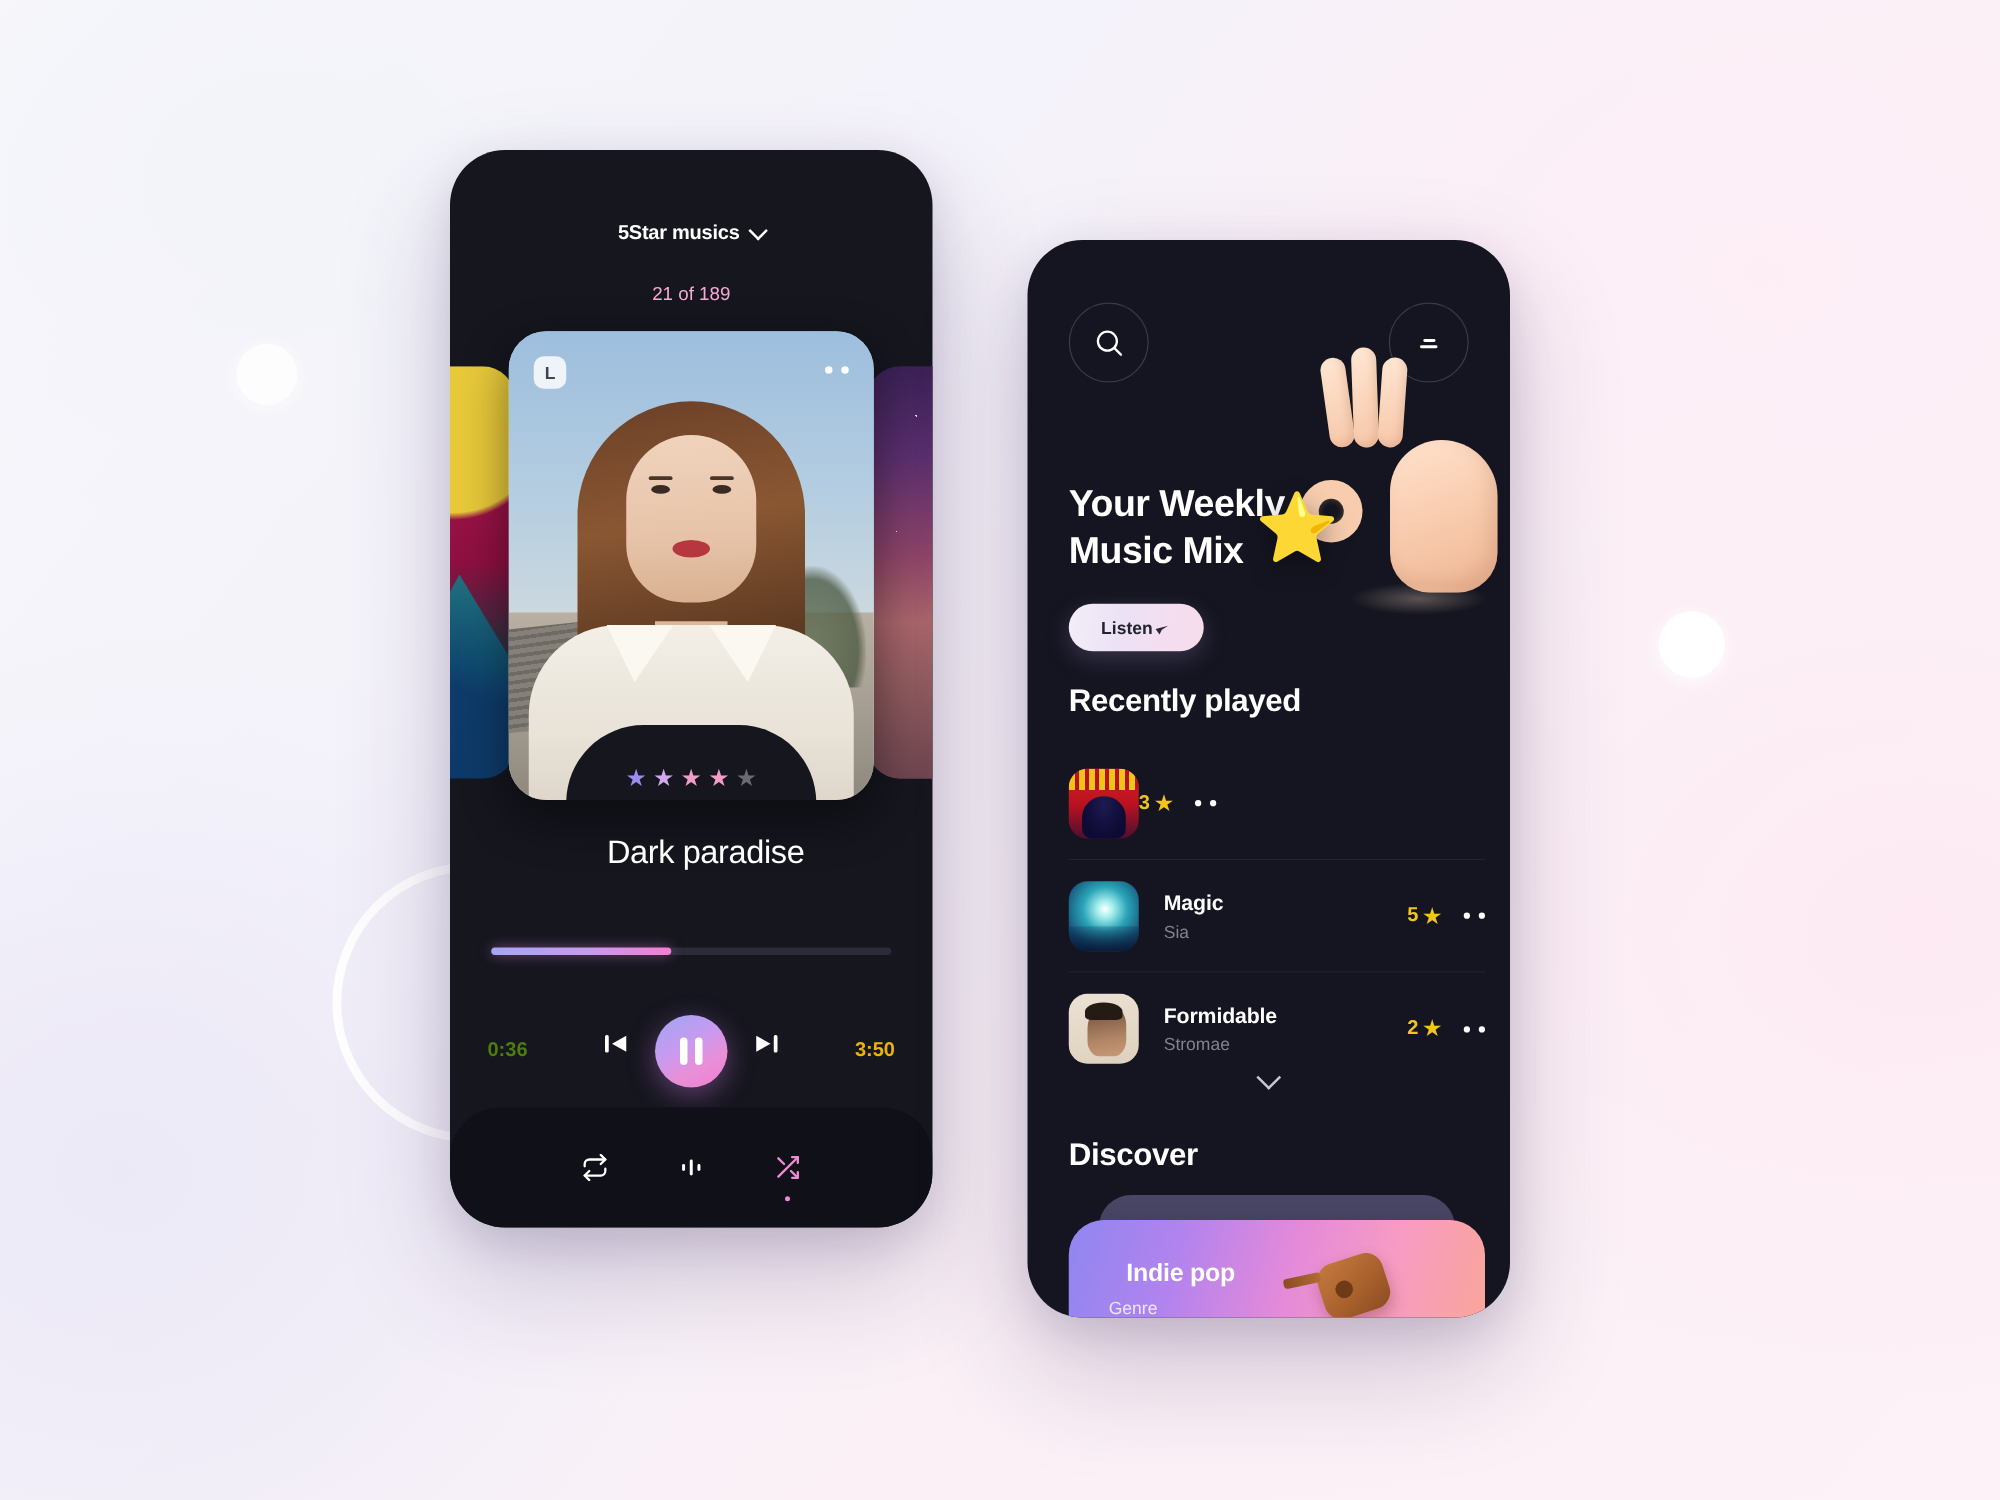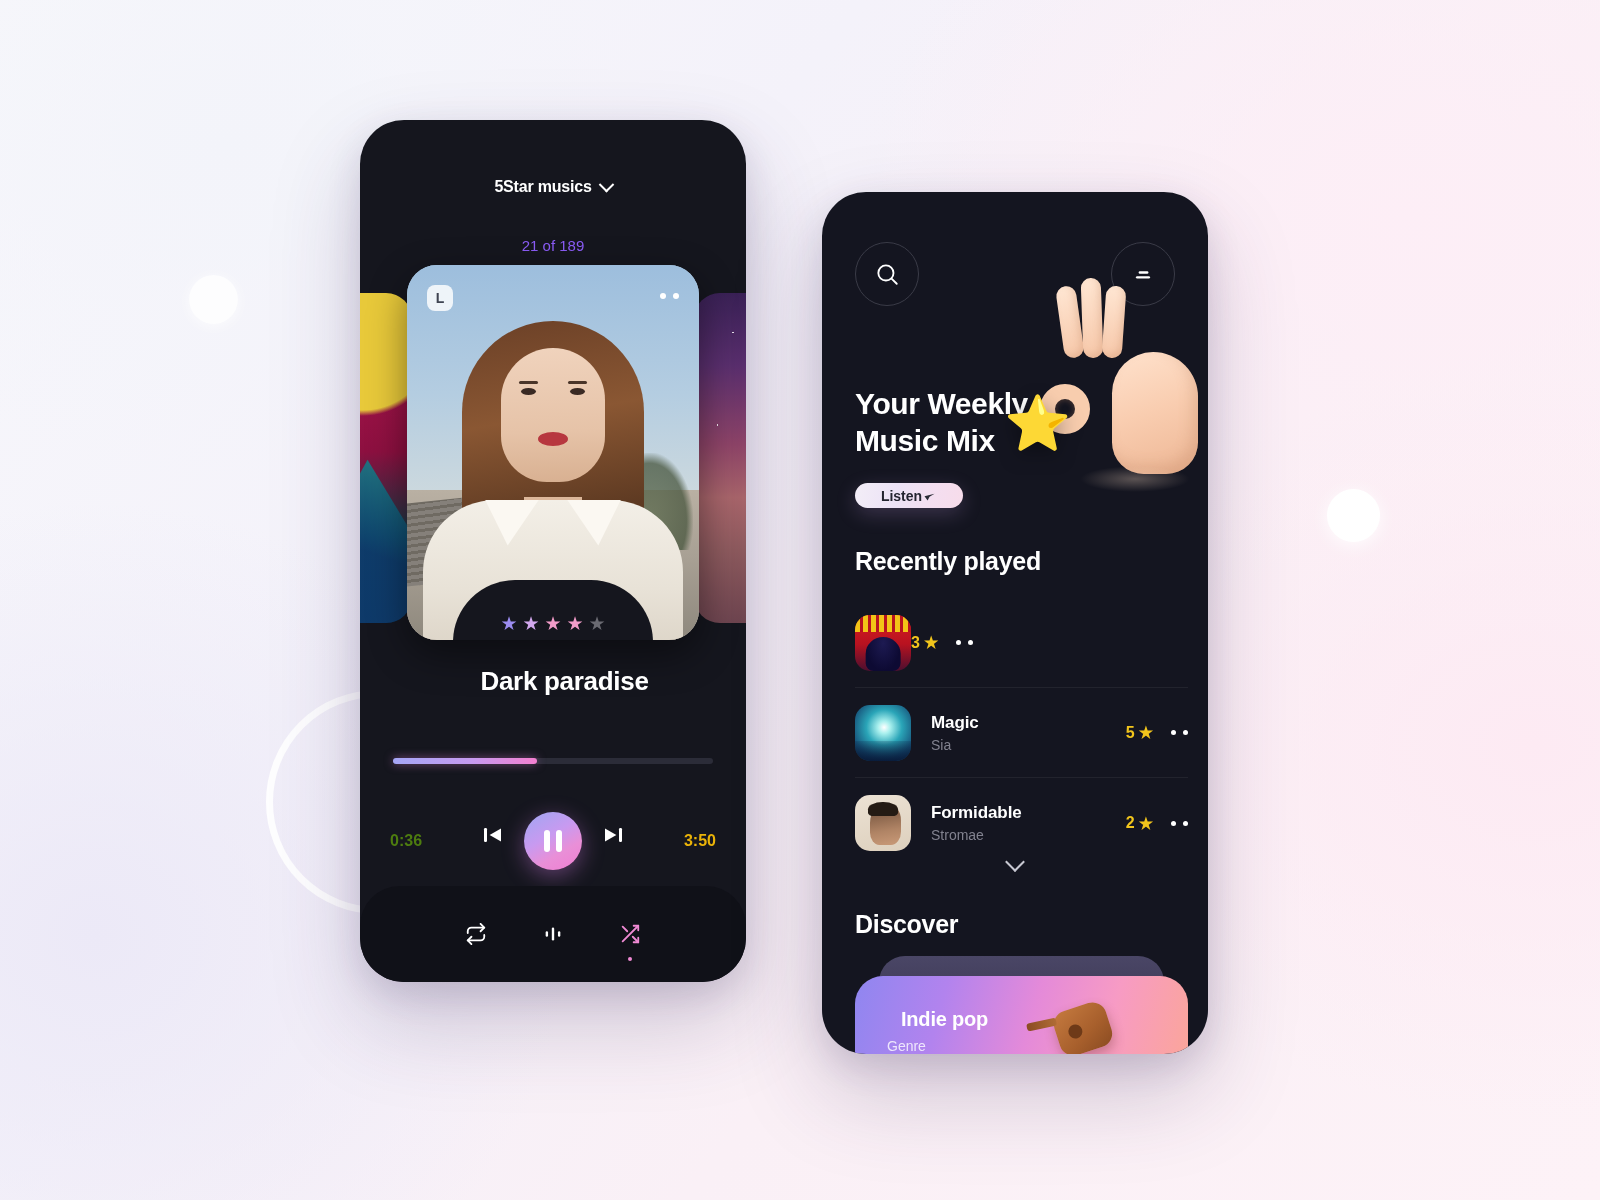--- a/index.html
+++ b/index.html
@@ -81,23 +81,23 @@
     display: flex; align-items: center; justify-content: center; gap: 9px;
   }
   .chev-down {
     display: inline-block;
     width: 11px; height: 11px;
     border-right: 2.4px solid #ffffff;
     border-bottom: 2.4px solid #ffffff;
     transform: rotate(45deg) translate(-2px,-2px);
   }
   .lp-count {
-    position: absolute; top: 117px; left: 0; right: 0;
+    position: absolute; top: 107px; left: 0; right: 0;
     text-align: center;
-    color: #8b5cf6;
+    color: #f9a8d4;
     font-size: 15px;
   }
 
   
   .carousel {
     position: absolute;
     top: 145px; left: 0; width: 386px; height: 375px;
   }
   .card-side {
     position: absolute;
@@ -249,21 +249,21 @@
     display: flex; align-items: flex-end; justify-content: center;
     gap: 5px;
     padding-bottom: 9px;
   }
   .star { font-size: 19px; line-height: 1; }
 
   
   .track-title {
     position: absolute; top: 546px; left: 0; right: 0;
     text-align: center; color: #ffffff;
-    font-size: 26px; font-weight: bold; letter-spacing: -0.3px; margin-left: 23px;
+    font-size: 26px; font-weight: normal; letter-spacing: -0.3px; margin-left: 23px;
   }
   .track-artist {
     position: absolute; top: 584px; left: 0; right: 0;
     text-align: center; color: #9e9eaa;
     font-size: 18px;
   }
 
   .progress-wrap {
     position: absolute; left: 33px; top: 638px;
     width: 320px; height: 6px;
@@ -338,21 +338,21 @@
     display: flex; align-items: center; justify-content: center;
   }
 
   .rp-hero { position: absolute; top: 158px; left: 33px; right: 20px; height: 180px; }
   .hero-title {
     color: #ffffff; font-size: 30px; font-weight: bold;
     line-height: 1.22; letter-spacing: -0.4px; white-space: pre-line; margin-top: 36px;
   }
   .btn-listen {
     margin-top: 24px;
-    width: 108px; height: 25px;
+    width: 108px; height: 38px;
     border-radius: 22px;
     background: linear-gradient(100deg, #f3eef7 0%, #ece2f6 38%, #f4def0 72%, #f7dcea 100%);
     display: flex; align-items: center; justify-content: center;
     gap: 0;
     border: none;
     box-shadow: 0 6px 20px rgba(200,160,230,0.22);
   }
   .btn-listen span { color: #232430; font-size: 14px; font-weight: bold; }
 
   .hero-emoji {

